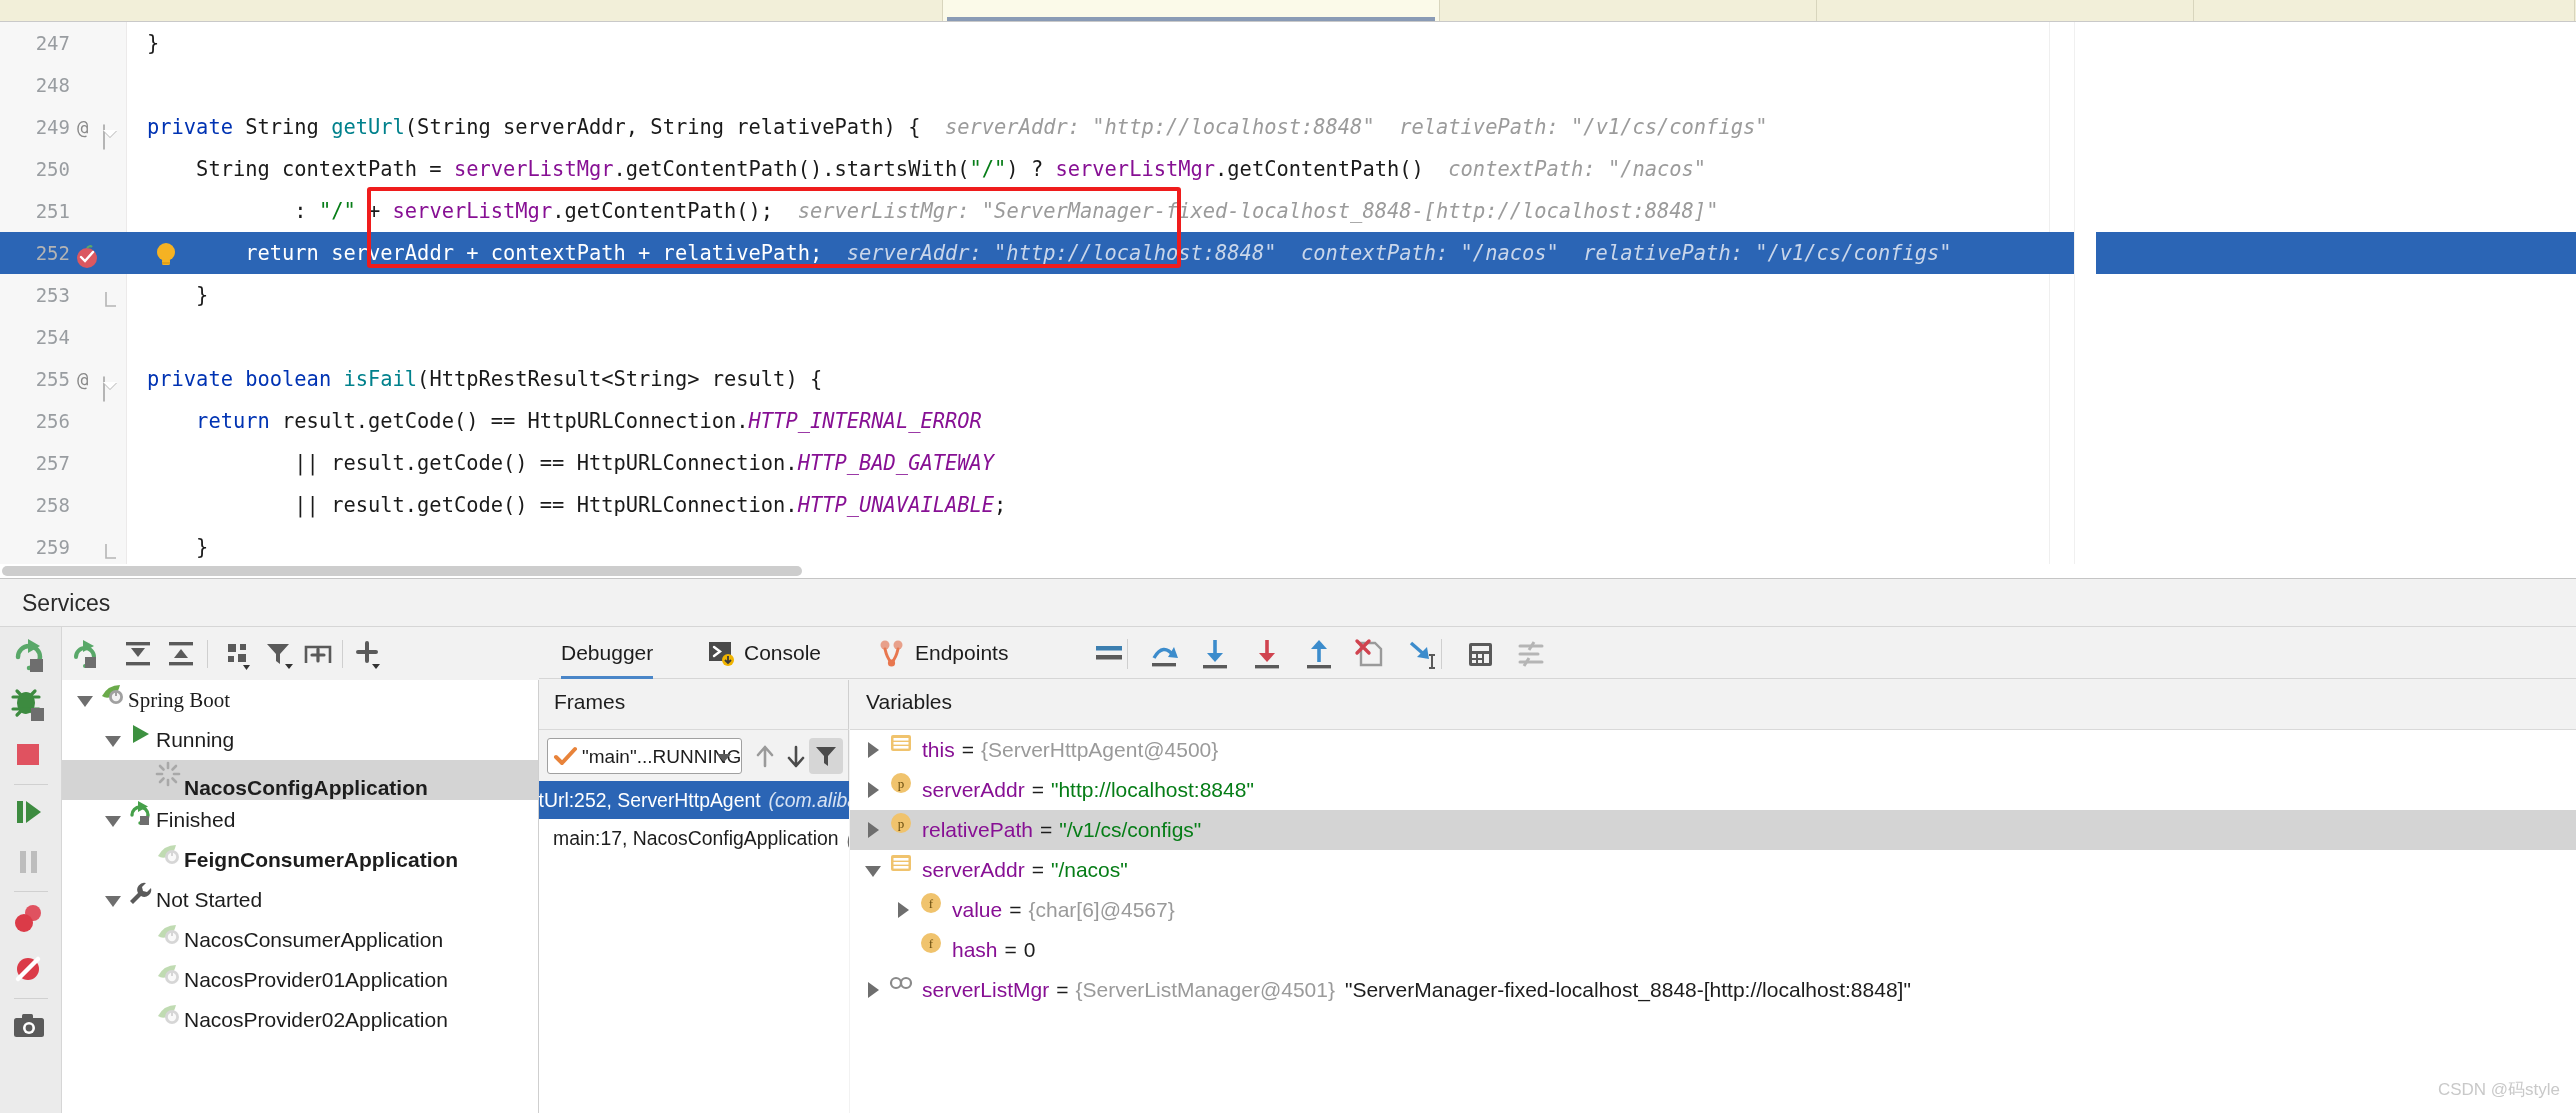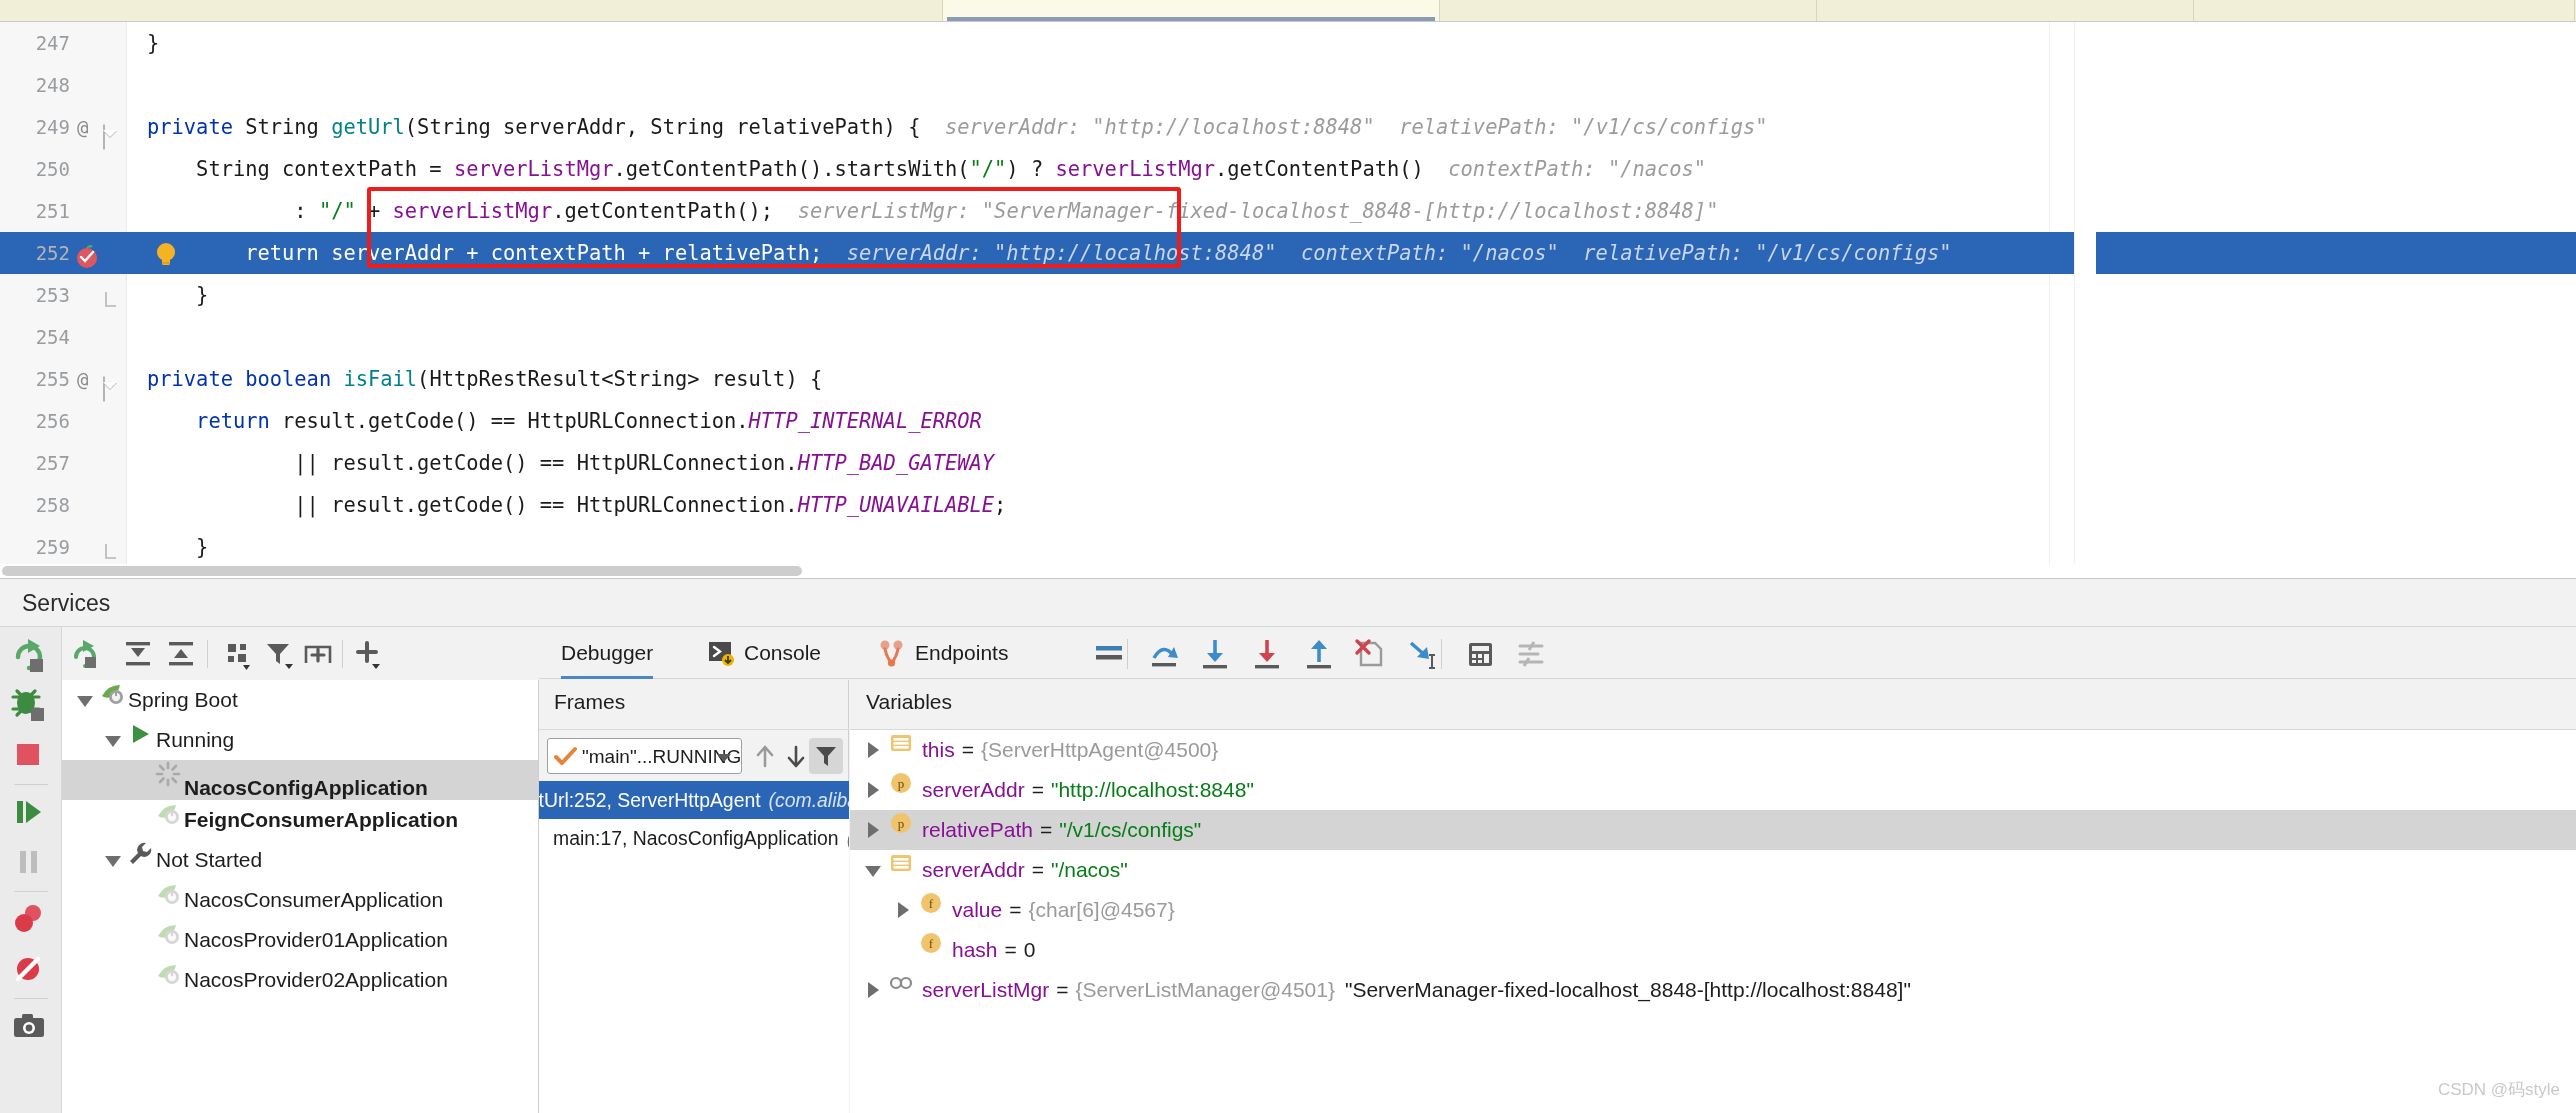--- a/index.html
+++ b/index.html
@@ -287,21 +287,21 @@
           </svg></div>
         <div class="svc-tb-btn" style="left: 288px;"><svg width="36" height="34" viewBox="0 0 36 34">
             <path d="M17 6 L17 24 M8 15 L26 15" stroke="#5a5a5a" stroke-width="4" stroke-linecap="round"></path>
             <path d="M22 27 L30 27 L26 32 Z" fill="#333"></path>
           </svg></div>
         <div class="svc-tb-sep" style="left: 145px;"></div>
         <div class="svc-tb-sep" style="left: 280px;"></div>
       </div>
 
     <div class="svc-tree" id="svc-tree">
-        <div class="tree-row" style="padding-left: 10px;">
+        <div class="tree-row" style="padding-left: 10px; font-family: Liberation Serif, serif;">
           <span class="twisty">
             <div class="tri-down" style="position:absolute;left:5px;top:16px"></div>
           </span>
           <span class="tico"><svg width="28" height="28" viewBox="0 0 28 28">
               <path d="M4 16 q6 -11 18 -11 q-2 9 -9 12 q-5 2 -9 -1 Z" fill="#6aaa4a"></path>
               <circle cx="18" cy="17" r="7" fill="#a0a0a0"></circle>
               <circle cx="18" cy="17" r="4.2" fill="#f2f2f2"></circle>
               <rect x="17" y="11" width="2" height="5" fill="#a0a0a0"></rect>
             </svg></span>
           <span class="tlabel">Spring Boot</span>
@@ -323,20 +323,31 @@
                 <path d="M14 20 L14 25"></path>
                 <path d="M3 14 L8 14"></path>
                 <path d="M20 14 L25 14"></path>
                 <path d="M6 6 L9.5 9.5"></path>
                 <path d="M18.5 18.5 L22 22"></path>
                 <path d="M6 22 L9.5 18.5"></path>
                 <path d="M18.5 9.5 L22 6"></path>
               </g>
             </svg></span>
           <span class="tlabel bold">NacosConfigApplication</span>
+        </div>
+        <div class="tree-row" style="padding-left: 38px;">
+          <span class="twisty">
+            <div class="tri-down" style="position:absolute;left:5px;top:16px"></div>
+          </span>
+          <span class="tico"><svg width="28" height="28" viewBox="0 0 28 28">
+              <path d="M6 15 a8 8 0 1 1 8 8" stroke="#46a04a" stroke-width="3.4" fill="none" stroke-linecap="round"></path>
+              <path d="M12 1 L22 6.5 L12 12 Z" fill="#46a04a"></path>
+              <rect x="14" y="16" width="9" height="9" fill="#6e6e6e"></rect>
+            </svg></span>
+          <span class="tlabel">Finished</span>
         </div>
         <div class="tree-row" style="padding-left: 66px;">
           <span class="twisty"></span>
           <span class="tico"><svg width="28" height="28" opacity="0.42" viewBox="0 0 28 28">
               <path d="M4 16 q6 -11 18 -11 q-2 9 -9 12 q-5 2 -9 -1 Z" fill="#6aaa4a"></path>
               <circle cx="18" cy="17" r="7" fill="#a0a0a0"></circle>
               <circle cx="18" cy="17" r="4.2" fill="#f2f2f2"></circle>
               <rect x="17" y="11" width="2" height="5" fill="#a0a0a0"></rect>
             </svg></span>
           <span class="tlabel bold">FeignConsumerApplication</span>

